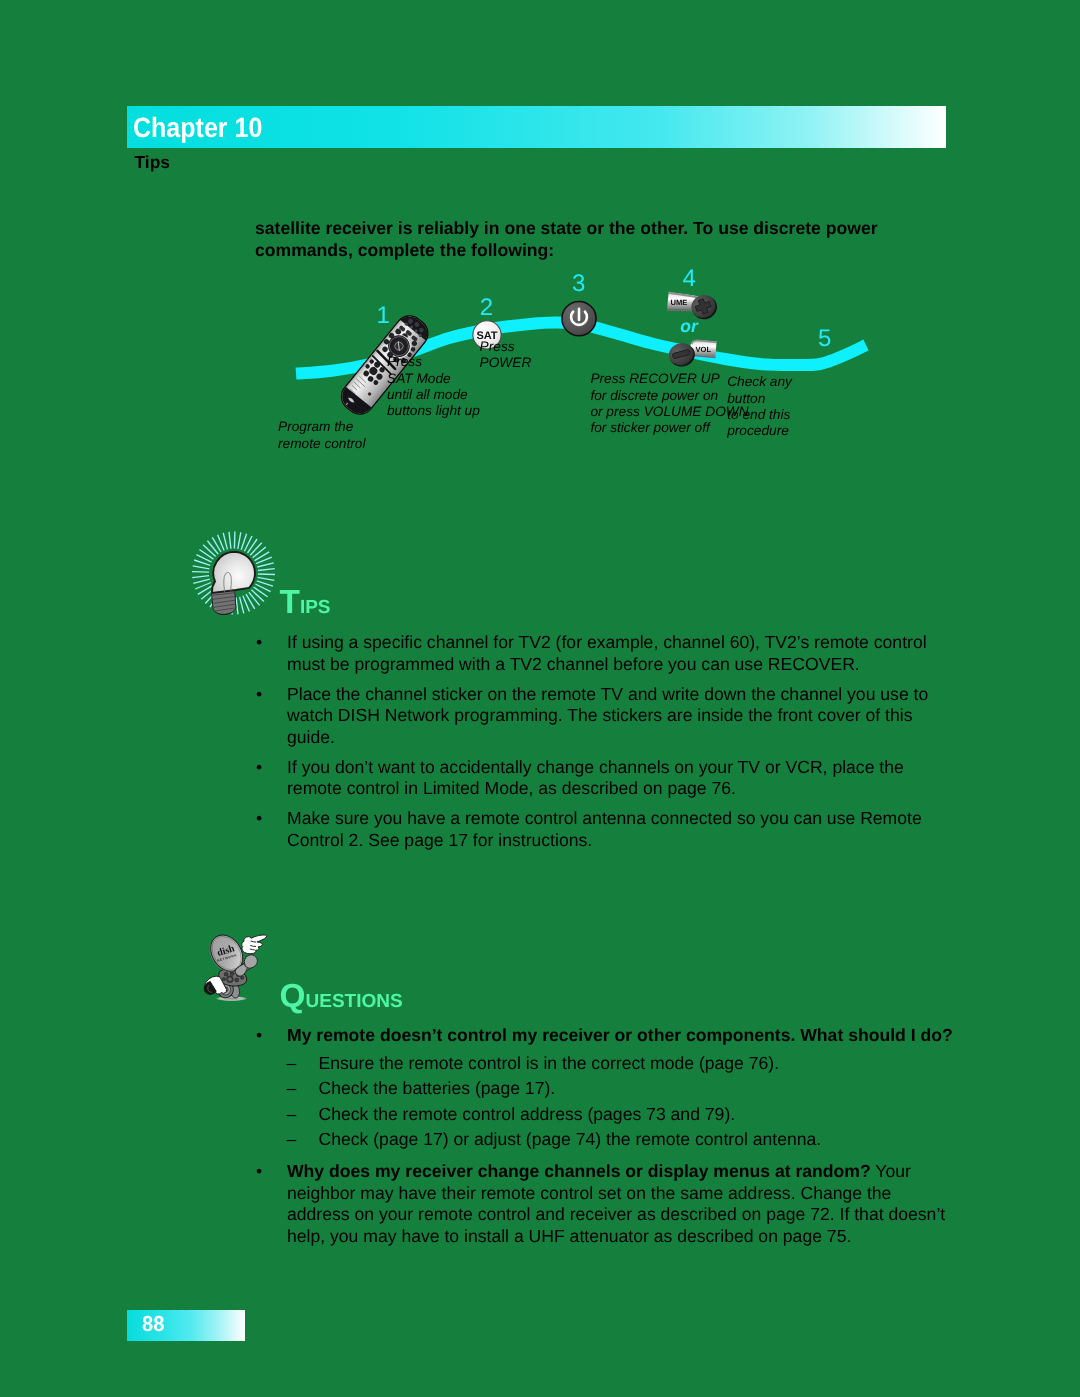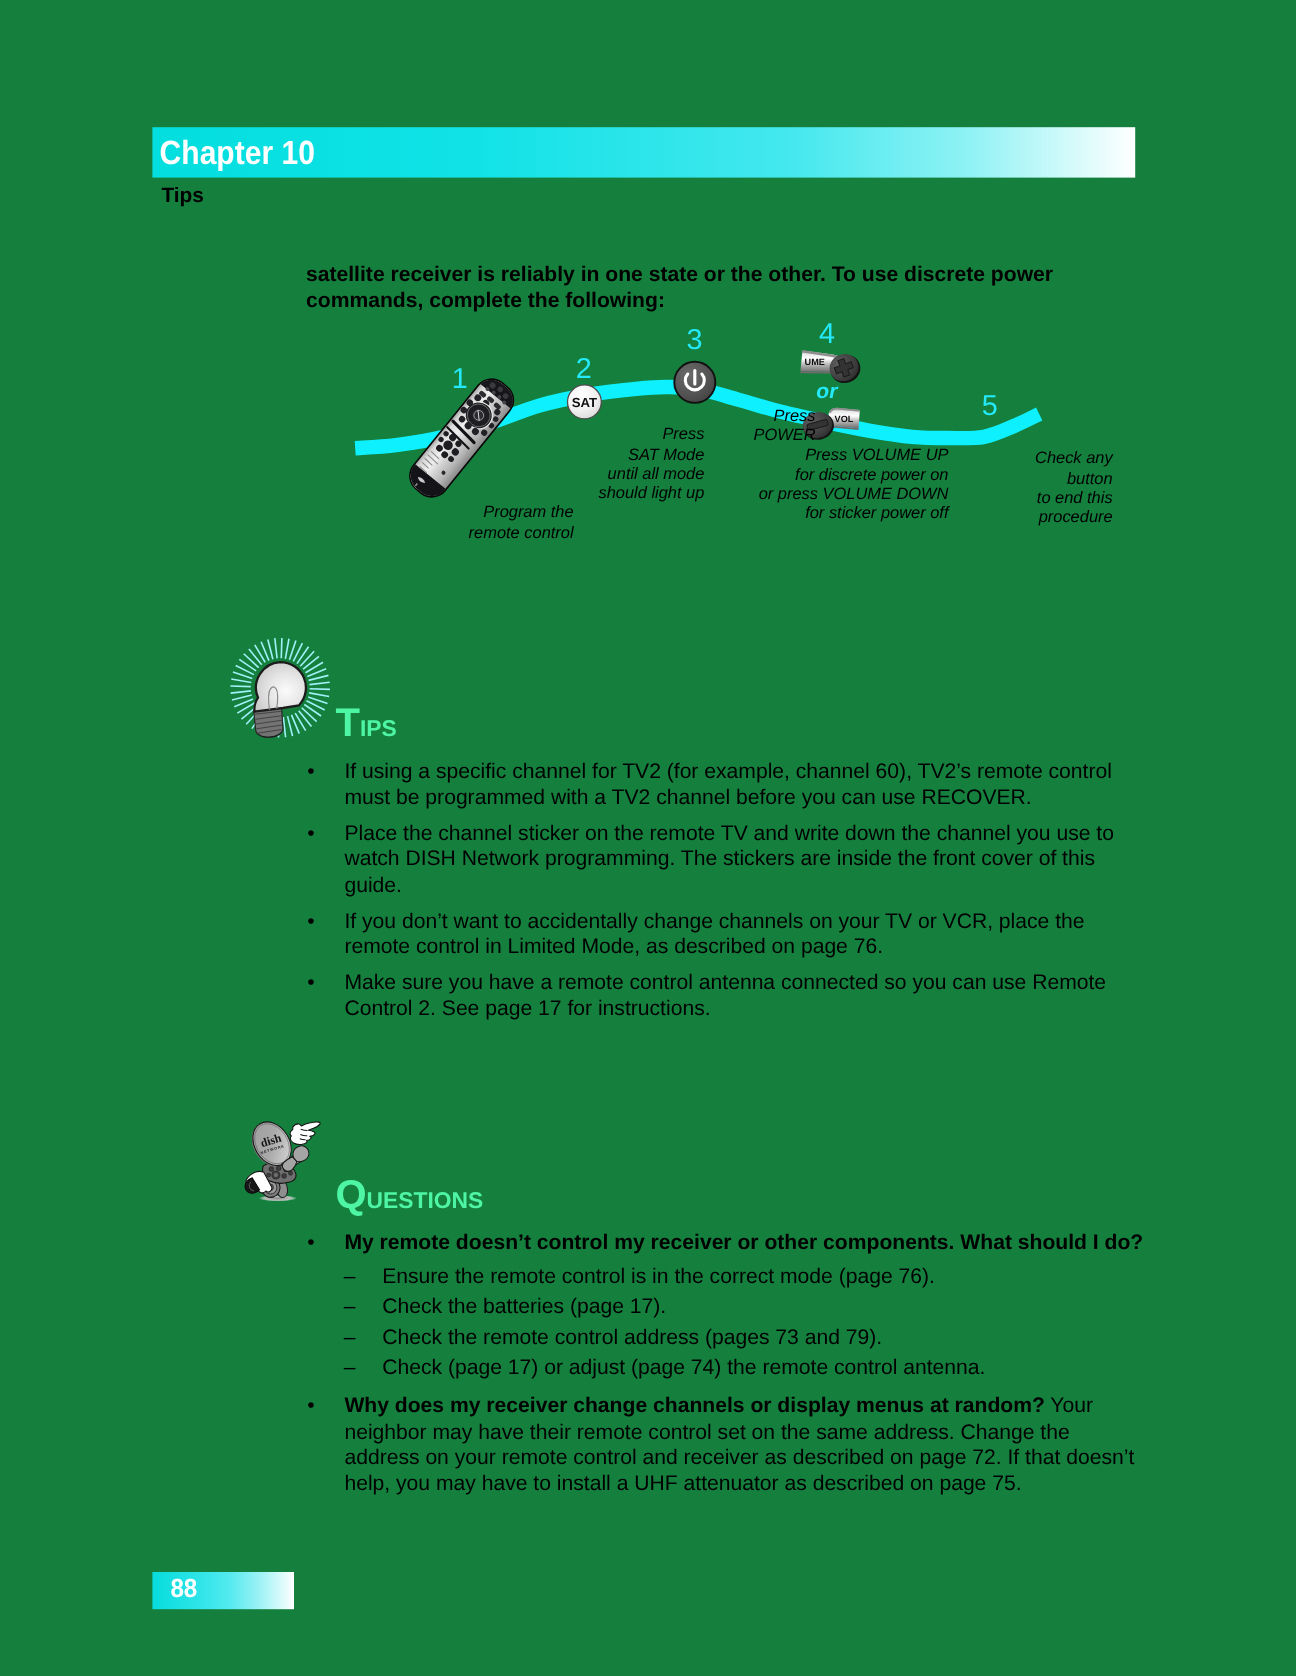--- a/index.html
+++ b/index.html
@@ -37,21 +37,21 @@
 
   
   .pagenum-bar{position:absolute;left:127px;top:1310px;width:118px;height:31px;
        background:linear-gradient(to right,#07dcdc 0%,#2ee4e8 33%,#55eaef 55%,#a5f3f6 78%,#ffffff 100%);}
   .pagenum{position:absolute;left:14.8px;top:0.5px;font-size:21.7px;font-weight:bold;color:#fff;
        line-height:26px;transform:scaleX(0.93);transform-origin:left top;}
 
   
   .diagram{position:absolute;left:270px;top:258px;width:640px;height:210px;}
   .stepnum{position:absolute;color:#23e9fb;font-size:24px;line-height:25px;}
-  .caption{position:absolute;font-style:italic;font-size:13.7px;line-height:16.2px;text-align:right;white-space:nowrap;}
+  .caption{position:absolute;font-style:italic;font-size:13.7px;line-height:16.2px;text-align:left;white-space:nowrap;}
   .orlbl{position:absolute;color:#23e9fb;font-style:italic;font-weight:bold;font-size:17.5px;line-height:17.5px;}
 </style>
 </head>
 <body>
 
 <div class="page">
 
   <div class="chapter-bar">
     <div class="chapter-label">Chapter 10</div>
   </div>
@@ -209,28 +209,28 @@
 
     
     <div class="caption" style="left:8px;top:161.4px;width:200px;">
       <div>Program the</div>
       <div>remote control</div>
     </div>
     <div class="caption" style="left:117px;top:96.4px;width:200px;">
       <div>Press</div>
       <div>SAT Mode</div>
       <div>until all mode</div>
-      <div>should light up</div>
+      <div>buttons light up</div>
     </div>
     <div class="caption" style="left:209.6px;top:81.2px;width:200px;">
       <div>Press</div>
       <div>POWER</div>
     </div>
     <div class="caption" style="left:320.4px;top:113.3px;width:200px;">
-      <div>Press VOLUME UP</div>
+      <div>Press RECOVER UP</div>
       <div>for discrete power on</div>
       <div>or press VOLUME DOWN</div>
       <div>for sticker power off</div>
     </div>
     <div class="caption" style="left:457.2px;top:116.3px;width:200px;">
       <div>Check any</div>
       <div>button</div>
       <div>to end this</div>
       <div>procedure</div>
     </div>

